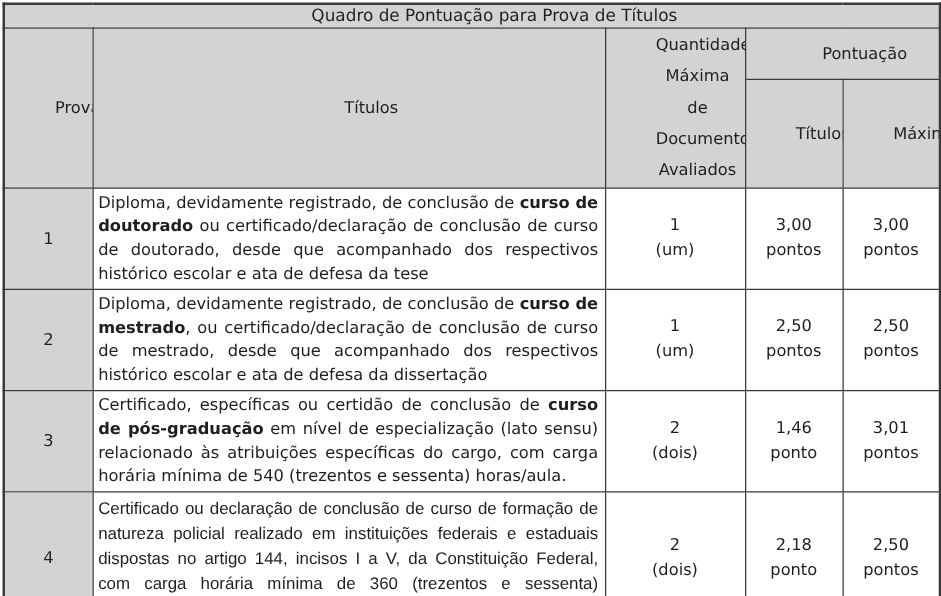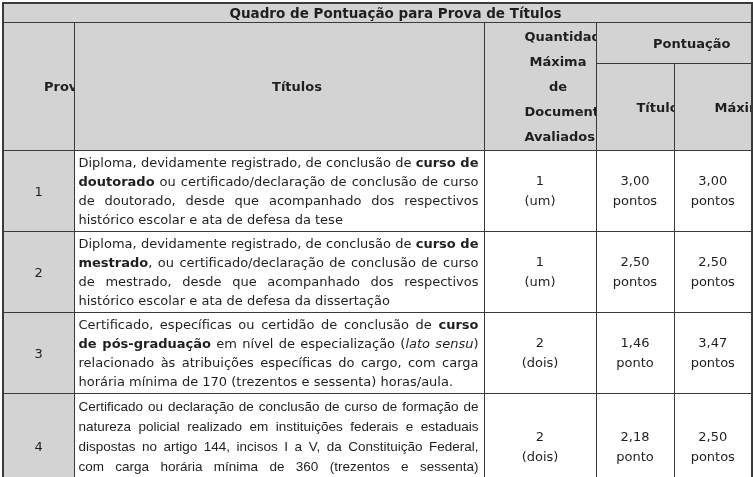--- a/index.html
+++ b/index.html
@@ -27,30 +27,30 @@
     font-size:13px;
   }
   td{
     border:1px solid var(--border);
     padding:1px 4px;
     vertical-align:middle;
     overflow:hidden;
   }
   .gray{background:var(--gray);}
   .center{text-align:center;}
-  .bold{font-weight:bold;padding-left:40px;}
+  .bold{font-weight:normal;padding-left:40px;}
   .multiline{white-space:pre-line;line-height:20px;}
   .desc{
     text-align:justify;
     line-height:19px;
     padding:2px 5px 2px 4px;
     vertical-align:middle;
   }
   .desc .b{font-weight:bold;}
-  .desc .i{font-style:italic;}
+  .desc .i{}
   .alt-font{
     font-family:"Liberation Sans",sans-serif;
     font-size:13.5px;
     line-height:20px;
   }
   .title-cell{font-size:13.5px;}
   .hdr{line-height:25px;}
   .r-title{height:18px;}
   .r-h1{height:19px;}
   .r-h2{height:59px;}
@@ -106,26 +106,26 @@
     <td class="center multiline">1
 (um)</td>
     <td class="center multiline">2,50
 pontos</td>
     <td class="center multiline">2,50
 pontos</td>
   </tr>
 
   <tr class="r3">
     <td class="gray center">3</td>
-    <td class="desc"><span>Certificado, específicas ou certidão de conclusão de </span><span class="b">curso de pós-graduação</span><span> em nível de especialização (</span><span class="i">lato sensu</span><span>) relacionado às atribuições específicas do cargo, com carga horária mínima de 170 (trezentos e sessenta) horas/aula.</span></td>
+    <td class="desc"><span>Certificado, específicas ou certidão de conclusão de </span><span class="b">curso de pós-graduação</span><span> em nível de especialização (</span><span class="i">lato sensu</span><span>) relacionado às atribuições específicas do cargo, com carga horária mínima de 540 (trezentos e sessenta) horas/aula.</span></td>
     <td class="center multiline">2
 (dois)</td>
     <td class="center multiline">1,46
 ponto</td>
-    <td class="center multiline">3,47
+    <td class="center multiline">3,01
 pontos</td>
   </tr>
 
   <tr class="r4">
     <td class="gray center">4</td>
     <td class="desc alt-font"><span>Certificado ou declaração de conclusão de curso de formação de natureza policial realizado em instituições federais e estaduais dispostas no artigo 144, incisos I a V, da Constituição Federal, com carga horária mínima de 360 (trezentos e sessenta) horas/aula.</span></td>
     <td class="center multiline">2
 (dois)</td>
     <td class="center multiline">2,18
 ponto</td>

